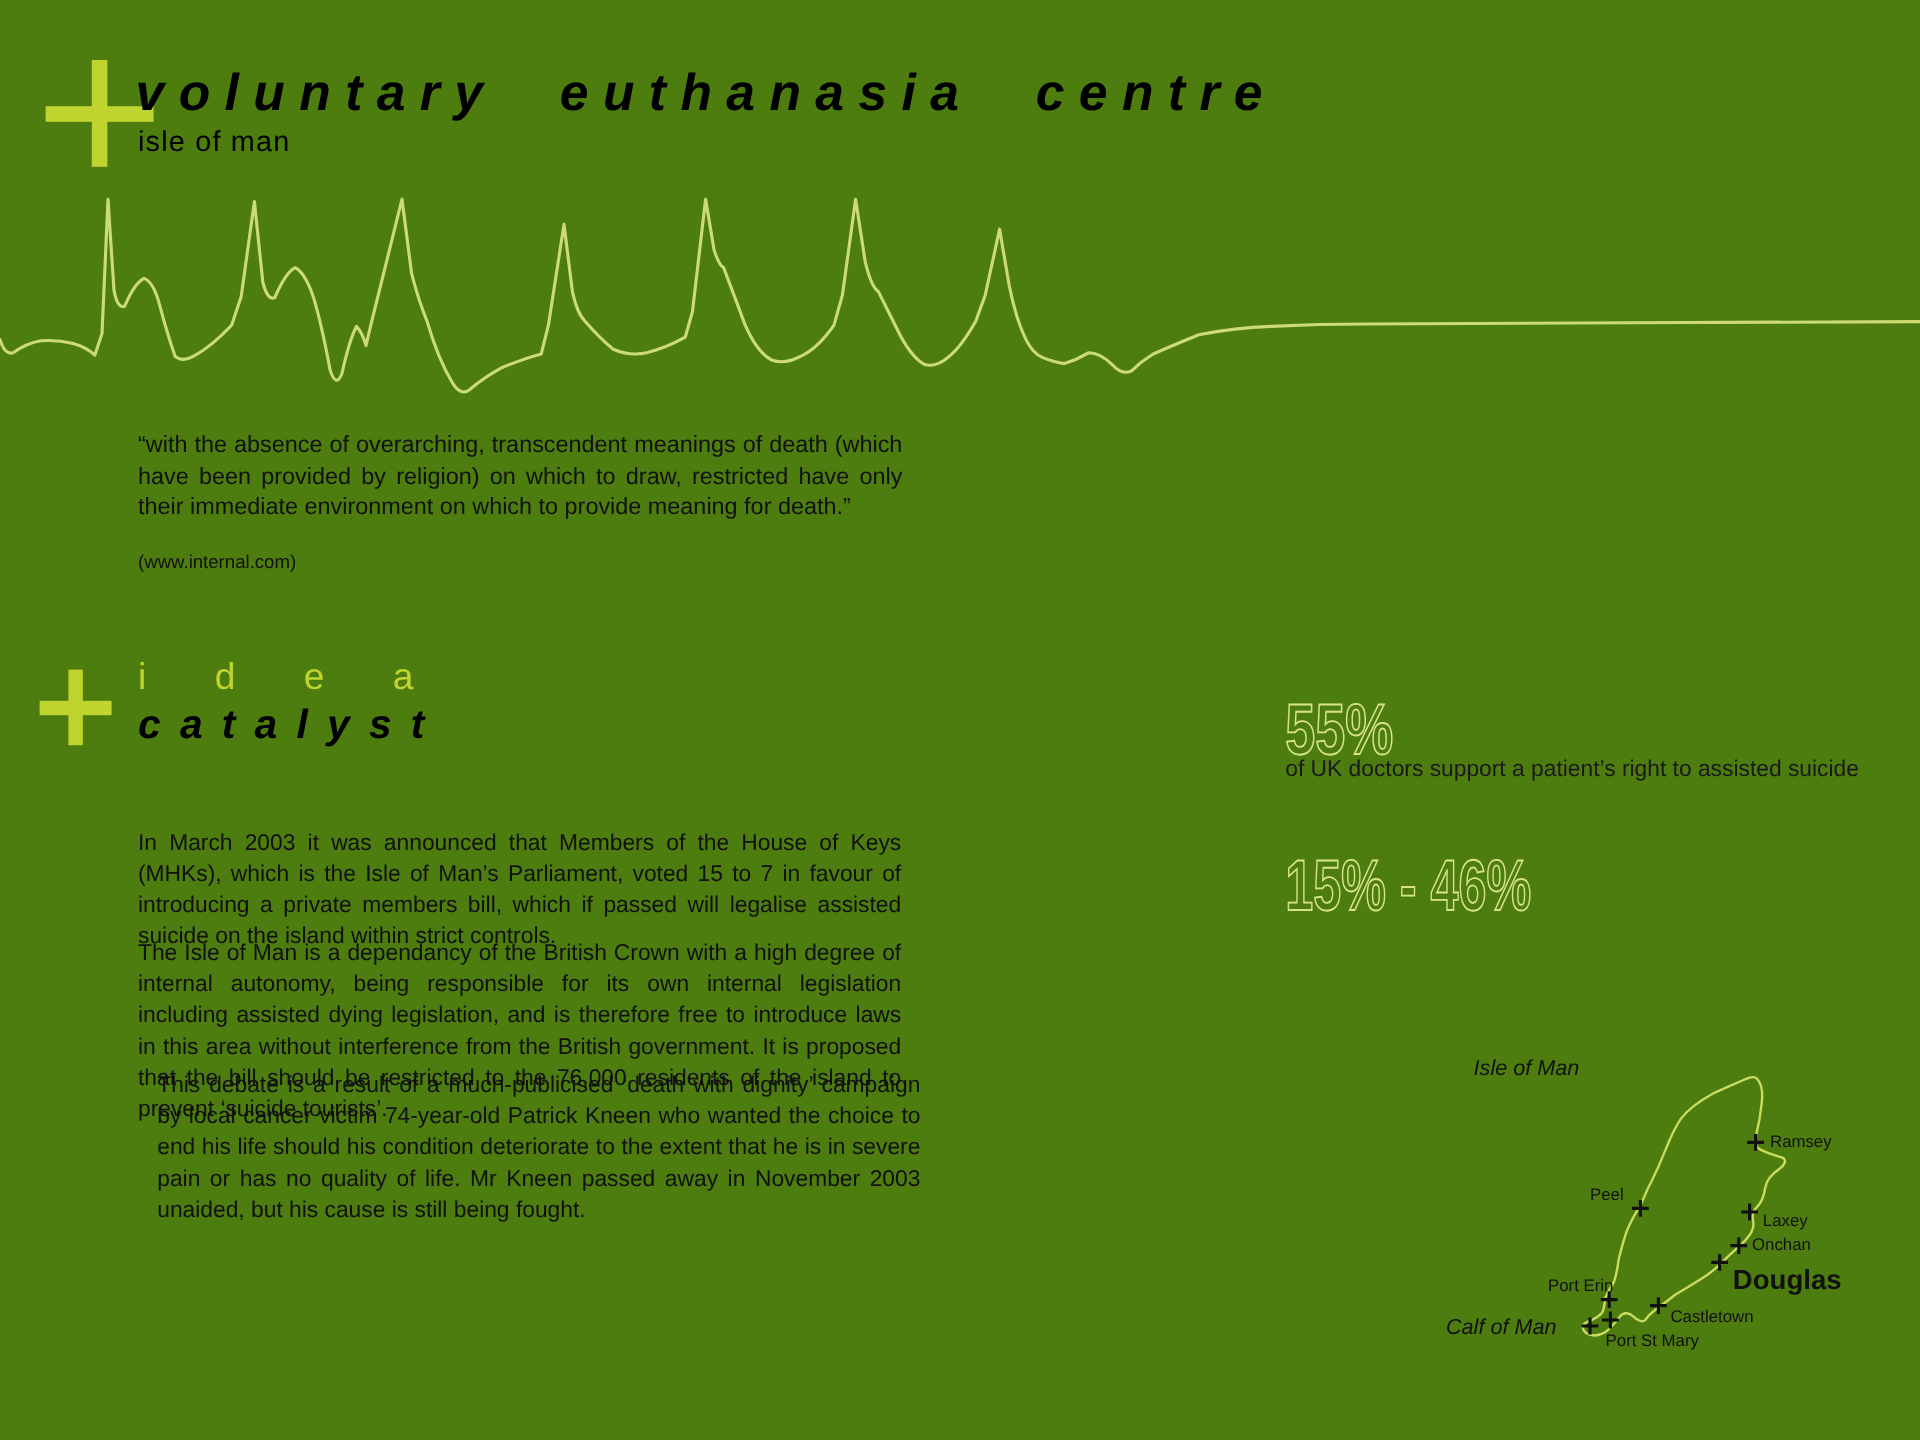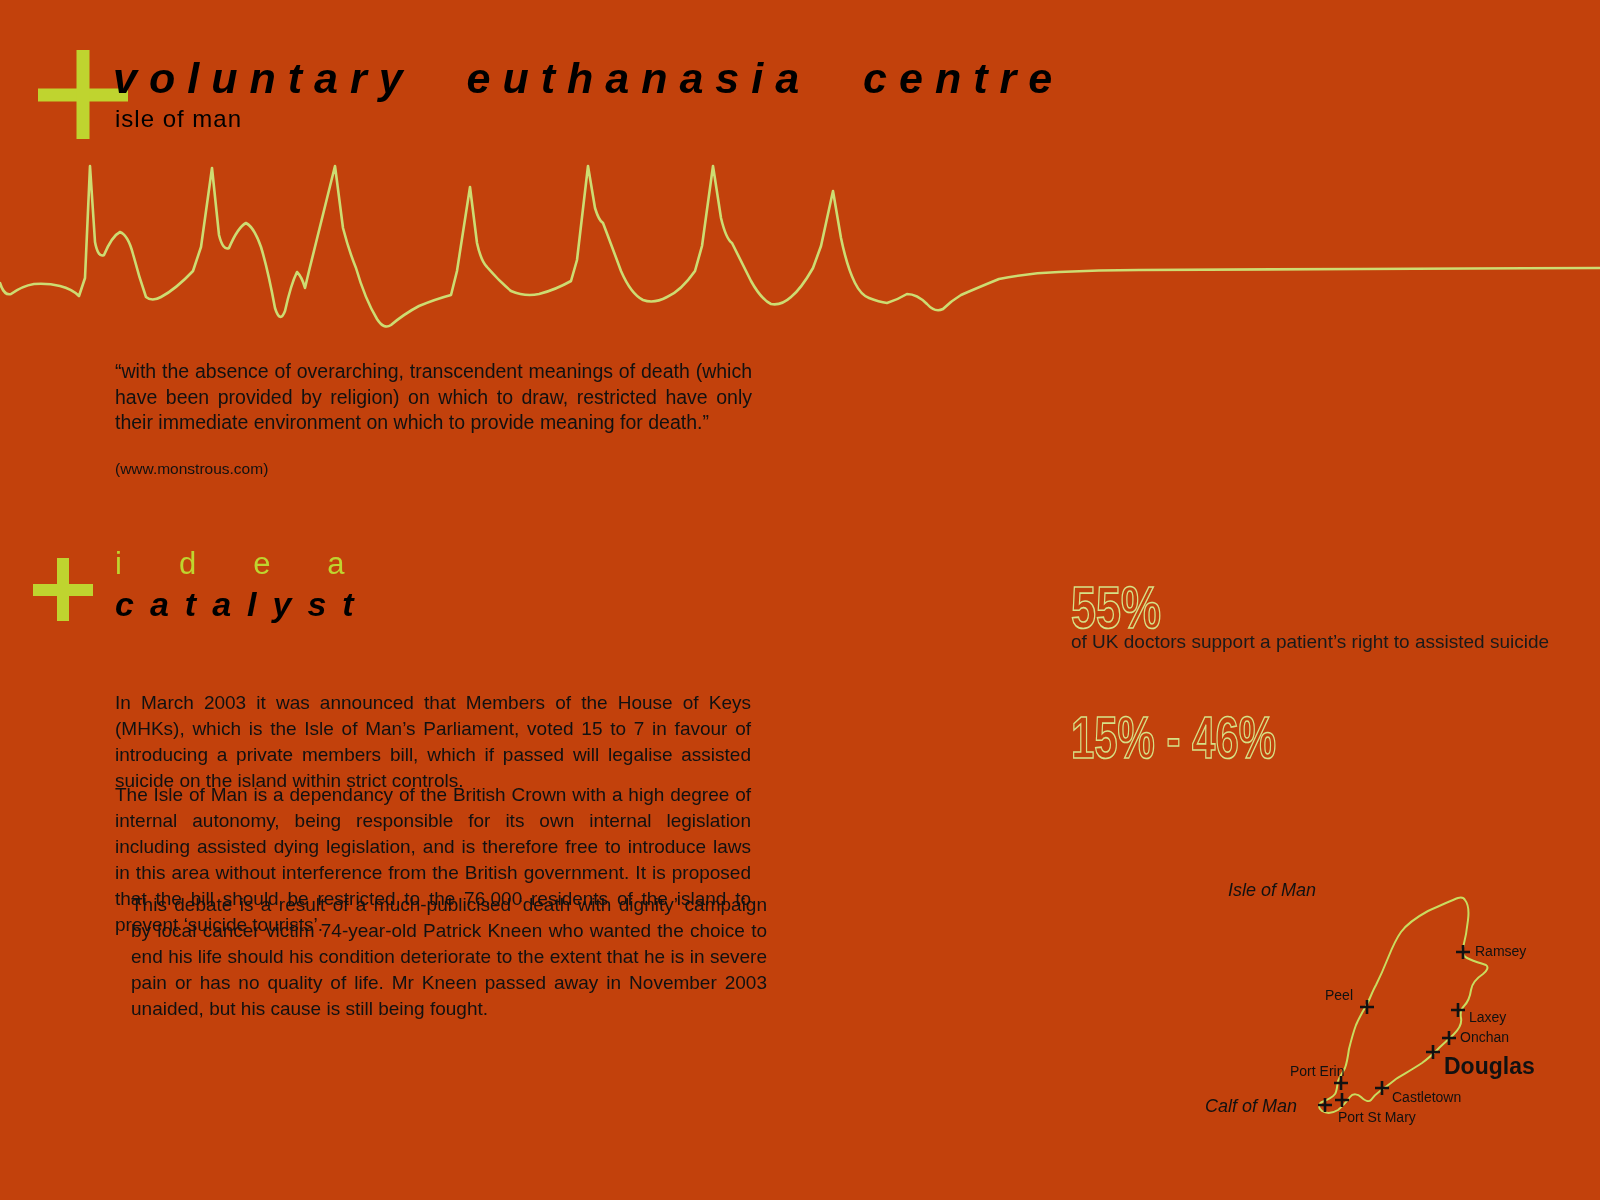--- a/index.html
+++ b/index.html
@@ -1,17 +1,17 @@
 <!DOCTYPE html>
 <html><head>
 <meta charset="utf-8">
 <style>
   html,body{margin:0;padding:0;background:#ffffff;}
   #canvas{
-    position:relative;width:1600px;height:1200px;background:#c2410c;overflow:hidden;
+    position:relative;width:1600px;height:1200px;background:#4d7c0f;overflow:hidden;
     font-family:"Liberation Sans", sans-serif;color:#1a1a1a;
   }
   .abs{position:absolute;}
   
   .plus{position:absolute;}
   .plus .bar-h{position:absolute;left:0;right:0;top:50%;transform:translateY(-50%);background:#bfd42f;}
   .plus .bar-v{position:absolute;top:0;bottom:0;left:50%;transform:translateX(-50%);background:#bfd42f;}
   
   .title{
     left:113px;top:54px;font-size:43px;font-weight:700;font-style:italic;
@@ -84,21 +84,21 @@
       Q 726 89 732 93 Q 741 111 751 131 Q 761 149 771 154
       Q 781 156 791 147 Q 801 139 813 118
       L 821 96 L 833 41 L 841 88
       Q 847 117 855 133 Q 861 145 869 148 Q 879 152 887 153
       Q 897 150 907 144 Q 917 144 927 154 Q 935 163 943 159
       Q 951 151 961 145 Q 977 138 999 129 Q 1029 123 1059 122
       Q 1099 120 1139 120 L 1360 119 L 1600 118"></path>
   </svg>
 
   <div class="abs quote">“with the absence of overarching, transcendent meanings of death (which have been provided by religion) on which to draw, restricted have only their immediate environment on which to provide meaning for death.”</div>
-  <div class="abs quote-source">(www.monstrous.com)</div>
+  <div class="abs quote-source">(www.internal.com)</div>
 
   <div class="plus" style="left:33px;top:558px;width:60px;height:63px;">
     <div class="bar-h" style="height:12px;"></div>
     <div class="bar-v" style="width:12px;"></div>
   </div>
   <div class="abs sec-accent">idea</div>
   <div class="abs sec-main">catalyst</div>
 
   <div class="abs body-col" style="top:690px;">In March 2003 it was announced that Members of the House of Keys (MHKs), which is the Isle of Man’s Parliament, voted 15 to 7 in favour of introducing a private members bill, which if passed will legalise assisted suicide on the island within strict controls.</div>
   <div class="abs body-col" style="top:782px;">The Isle of Man is a dependancy of the British Crown with a high degree of internal autonomy, being responsible for its own internal legislation including assisted dying legislation, and is therefore free to introduce laws in this area without interference from the British government.  It is proposed that the bill should be restricted to the 76,000 residents of the island to prevent ‘suicide tourists’.</div>

